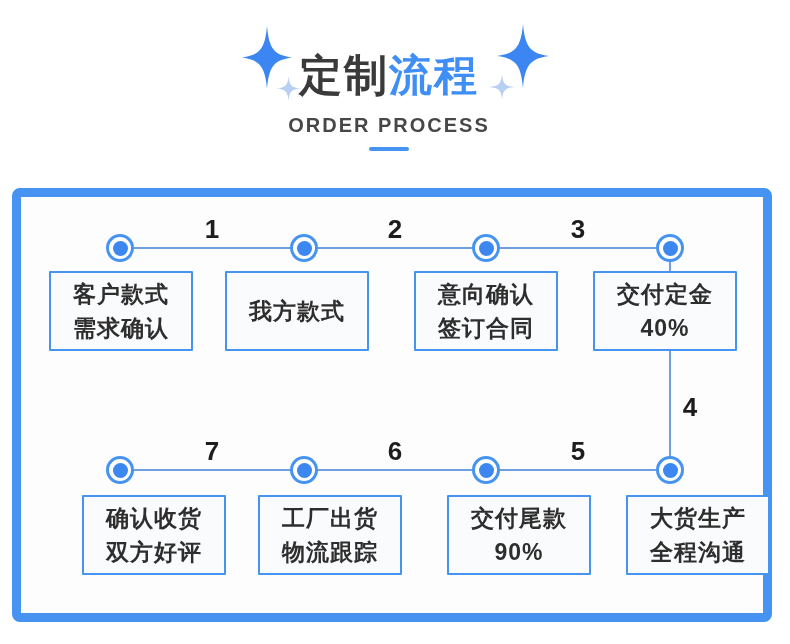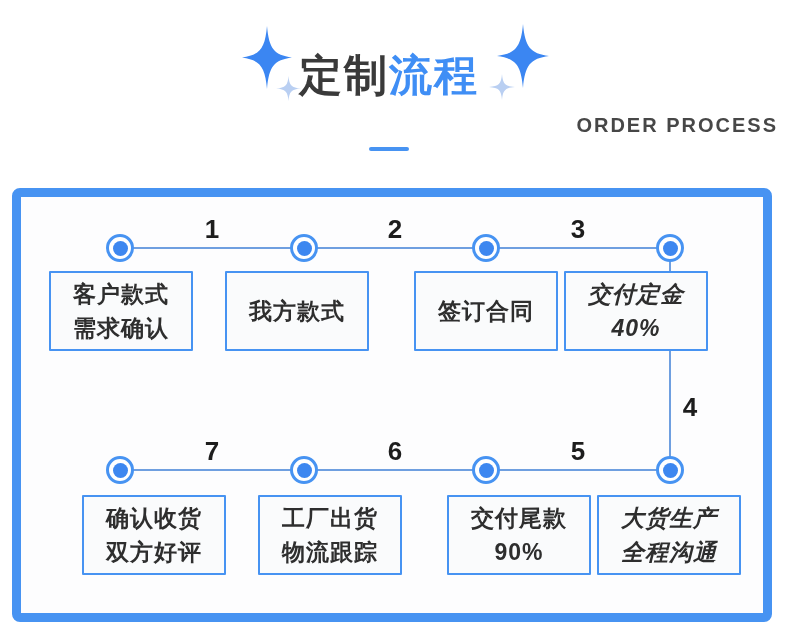--- a/index.html
+++ b/index.html
@@ -19,21 +19,21 @@
   .page-title {
     position: absolute; top: 52px; left: 0; width: 100%;
     text-align: center;
     font-size: 43px; font-weight: 700; letter-spacing: 2px;
     line-height: 1.1;
     color: #3a3a3a;
   }
   .page-title .t-blue { color: #3f8ef5; }
   .page-subtitle {
     position: absolute; top: 114px; left: 0; width: 100%;
-    text-align: right;
+    text-align: center;
     font-size: 20px; font-weight: 700; letter-spacing: 2px;
     color: #474747;
   }
   .title-underline {
     position: absolute; top: 147px; left: 50%;
     transform: translateX(-50%);
     width: 40px; height: 4px; border-radius: 2px;
     background: #4793f2;
   }
   .sparkle { position: absolute; }
@@ -91,21 +91,21 @@
     width: 144px; height: 80px;
     border: 2px solid #4793f2; border-radius: 1px;
     background: #fafbfc;
     display: flex; flex-direction: column;
     justify-content: center;
     text-align: center;
     font-size: 23px; font-weight: 600; color: #2e2e2e;
     line-height: 34px; letter-spacing: 1px;
   }
   .br1 { top: 74px; }  .br2 { top: 298px; margin-left: 33px; }
-  .bc1 { left: 28px; } .bc2 { left: 204px; } .bc3 { left: 393px; } .bc4 { left: 543px; font-style: italic; }
+  .bc1 { left: 28px; } .bc2 { left: 204px; } .bc3 { left: 393px; } .bc4 { left: 572px; }
 </style>
 </head>
 <body>
 
 <div class="page">
 
   <svg class="sparkle sp-left-big" width="50" height="63" viewBox="0 0 50 50" preserveAspectRatio="none">
     <path fill="#3b86f2" d="M25 0 C27 18 32 23 50 25 C32 27 27 32 25 50 C23 32 18 27 0 25 C18 23 23 18 25 0 Z"></path>
   </svg>
   <svg class="sparkle sp-left-small" width="25" height="25" viewBox="0 0 50 50" preserveAspectRatio="none">
@@ -162,20 +162,21 @@
       </div>
 
     <div class="pbox br1 bc1">
       <span>客户款式</span>
       <span>需求确认</span>
     </div>
     <div class="pbox br1 bc2">
       <span>我方款式</span>
     </div>
     <div class="pbox br1 bc3">
+      <span>意向确认</span>
       <span>签订合同</span>
     </div>
     <div class="pbox br1 bc4">
       <span>交付定金</span>
       <span>40%</span>
     </div>
 
     <div class="pbox br2 bc1">
       <span>确认收货</span>
       <span>双方好评</span>

